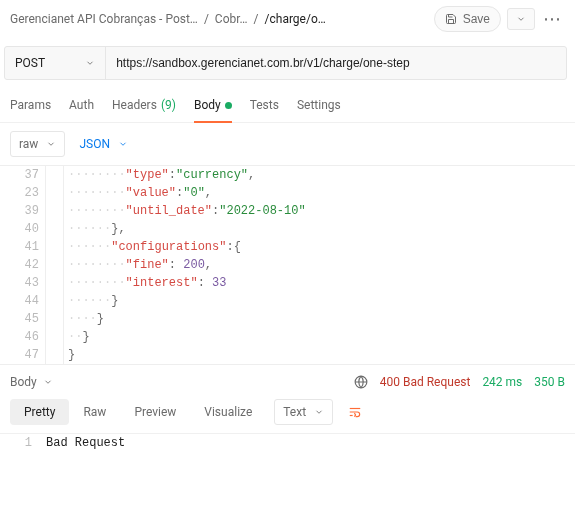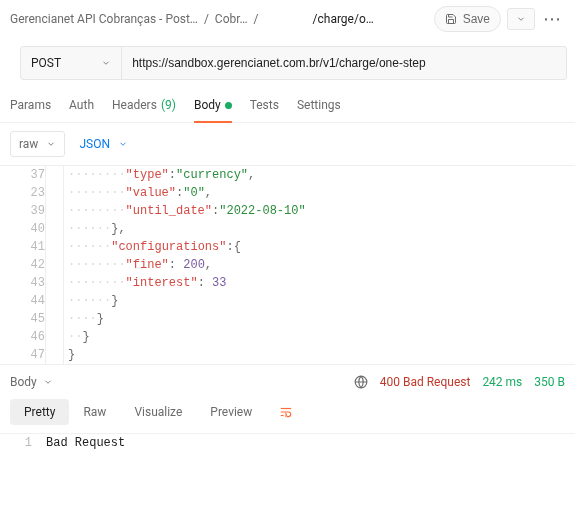--- a/index.html
+++ b/index.html
@@ -1,40 +1,40 @@
 <!DOCTYPE html>
 <html><head>
 <meta charset="utf-8">
 <style>
   * { margin: 0; padding: 0; box-sizing: border-box; }
   body { font-family: -apple-system, "Segoe UI", Roboto, sans-serif; font-size: 12px; color: #212121; background: #fff; width: 575px; height: 506px; overflow: hidden; }
   .breadcrumb-row { display: flex; align-items: center; padding: 6px 10px 4px 10px; gap: 6px; }
   .breadcrumb { display: flex; align-items: flex-start; gap: 6px; flex: 1; color: #6b6b6b; font-size: 12px; white-space: nowrap; overflow: hidden; }
   .breadcrumb .sep { color: #6b6b6b; }
-  .breadcrumb .active { color: #212121; font-weight: 400; margin-left: 48px; }
+  .breadcrumb .active { color: #212121; font-weight: 400; }
   .save-area { display: flex; gap: 6px; align-items: center; }
   .save-btn { display: flex; align-items: center; gap: 6px; border: 1px solid #e6e6e6; background: #fafafa; border-radius: 13px; padding: 5px 10px; cursor: pointer; font-size: 12px; color: #6b6b6b; }
   .chev-btn { border: 1px solid #e6e6e6; background: #fafafa; border-radius: 3px; padding: 5px 8px; cursor: pointer; color: #6b6b6b; }
   .more-btn { background: none; border: none; color: #6b6b6b; font-size: 18px; letter-spacing: 2px; cursor: pointer; padding: 0 2px; }
-  .url-row { display: flex; margin: 10px 8px 0 20px; border: 1px solid #e6e6e6; border-radius: 3px; background: #f8f8f8; height: 34px; align-items: center; }
+  .url-row { display: flex; margin: 10px 8px 0 4px; border: 1px solid #e6e6e6; border-radius: 3px; background: #f8f8f8; height: 34px; align-items: center; }
   .method-select { display: flex; align-items: center; padding: 0 10px; height: 100%; gap: 40px; color: #212121; font-size: 12px; border-right: 1px solid #e6e6e6; cursor: pointer; }
   .url-input { flex: 1; border: none; background: transparent; padding: 0 10px; font-size: 12px; color: #212121; outline: none; height: 100%; }
   .ic { display: inline-flex; }
   svg { display: block; }
   .tabs { display: flex; gap: 18px; padding: 12px 10px 0 10px; border-bottom: 1px solid #f0f0f0; font-size: 12px; }
   .tab { padding: 6px 0 10px 0; color: #6b6b6b; cursor: pointer; position: relative; display: flex; align-items: center; gap: 4px; }
   .tab.active { color: #212121; }
   .tab.active::after { content: ""; position: absolute; bottom: -1px; left: 0; right: 0; height: 2px; background: #ff6c37; }
   .dot { width: 7px; height: 7px; border-radius: 50%; background: #1aab63; }
   .subbar { display: flex; align-items: center; gap: 14px; padding: 8px 10px; font-size: 12px; }
   .raw-pill { display: flex; align-items: center; gap: 8px; border: 1px solid #e6e6e6; border-radius: 3px; padding: 5px 8px; color: #6b6b6b; cursor: pointer; }
   .json-pill { display: flex; align-items: center; gap: 8px; color: #097bed; cursor: pointer; }
   .editor { border-top: 1px solid #eee; background: #fff; font-family: "Menlo","Consolas","Courier New",monospace; font-size: 12px; line-height: 18px; overflow: hidden; }
   .edline { display: flex; white-space: pre; }
-  .gut { width: 46px; text-align: right; color: #bbb; border-right: 1px solid #eee; user-select: none; }
+  .gut { width: 46px; text-align: right; padding-right: 6px; color: #bbb; border-right: 1px solid #eee; user-select: none; }
   .fold { width: 18px; border-right: 1px solid #eee; }
   .code { padding-left: 4px; }
   .dots { color: #d8d8d8; }
   .t-key { color: #d44a43; }
   .t-str { color: #2a8c3c; }
   .t-num { color: #7a5aa1; }
   .t-pun { color: #6b6b6b; }
   .resp-bar { display: flex; align-items: center; padding: 10px 10px 6px 10px; border-top: 1px solid #eee; gap: 10px; font-size: 12px; }
   .resp-left { display: flex; align-items: center; gap: 6px; color: #6b6b6b; cursor: pointer; }
   .resp-right { margin-left: auto; display: flex; align-items: center; gap: 12px; }
@@ -167,23 +167,31 @@
     </span>
     <span class="stat-400">400 Bad Request</span>
     <span class="stat-g">242 ms</span>
     <span class="stat-g">350 B</span>
   </div>
 </div>
 
 <div class="resp-tabs">
   <div class="resp-tab active"><span>Pretty</span></div>
   <div class="resp-tab"><span>Raw</span></div>
+  <div class="resp-tab"><span>Preview</span></div>
   <div class="resp-tab"><span>Visualize</span></div>
-  <div class="resp-tab"><span>Preview</span></div>
   <div class="resp-ctrls">
+    <div class="text-pill">
+      <span>Text</span>
+      <span class="ic">
+          <svg width="10" height="10" viewBox="0 0 24 24" fill="none" stroke="#6b6b6b" stroke-width="2">
+            <polyline points="6 9 12 15 18 9"></polyline>
+          </svg>
+        </span>
+    </div>
     <button class="wrap-btn">
       <svg width="16" height="14" viewBox="0 0 24 24" fill="none" stroke="#ff6c37" stroke-width="2">
           <line x1="3" y1="6" x2="21" y2="6"></line>
           <path d="M3 12h13a4 4 0 0 1 0 8h-3"></path>
           <polyline points="11 17 13 20 11 23" transform="translate(0,-3)"></polyline>
           <line x1="3" y1="18" x2="8" y2="18"></line>
         </svg>
     </button>
   </div>
 </div>

